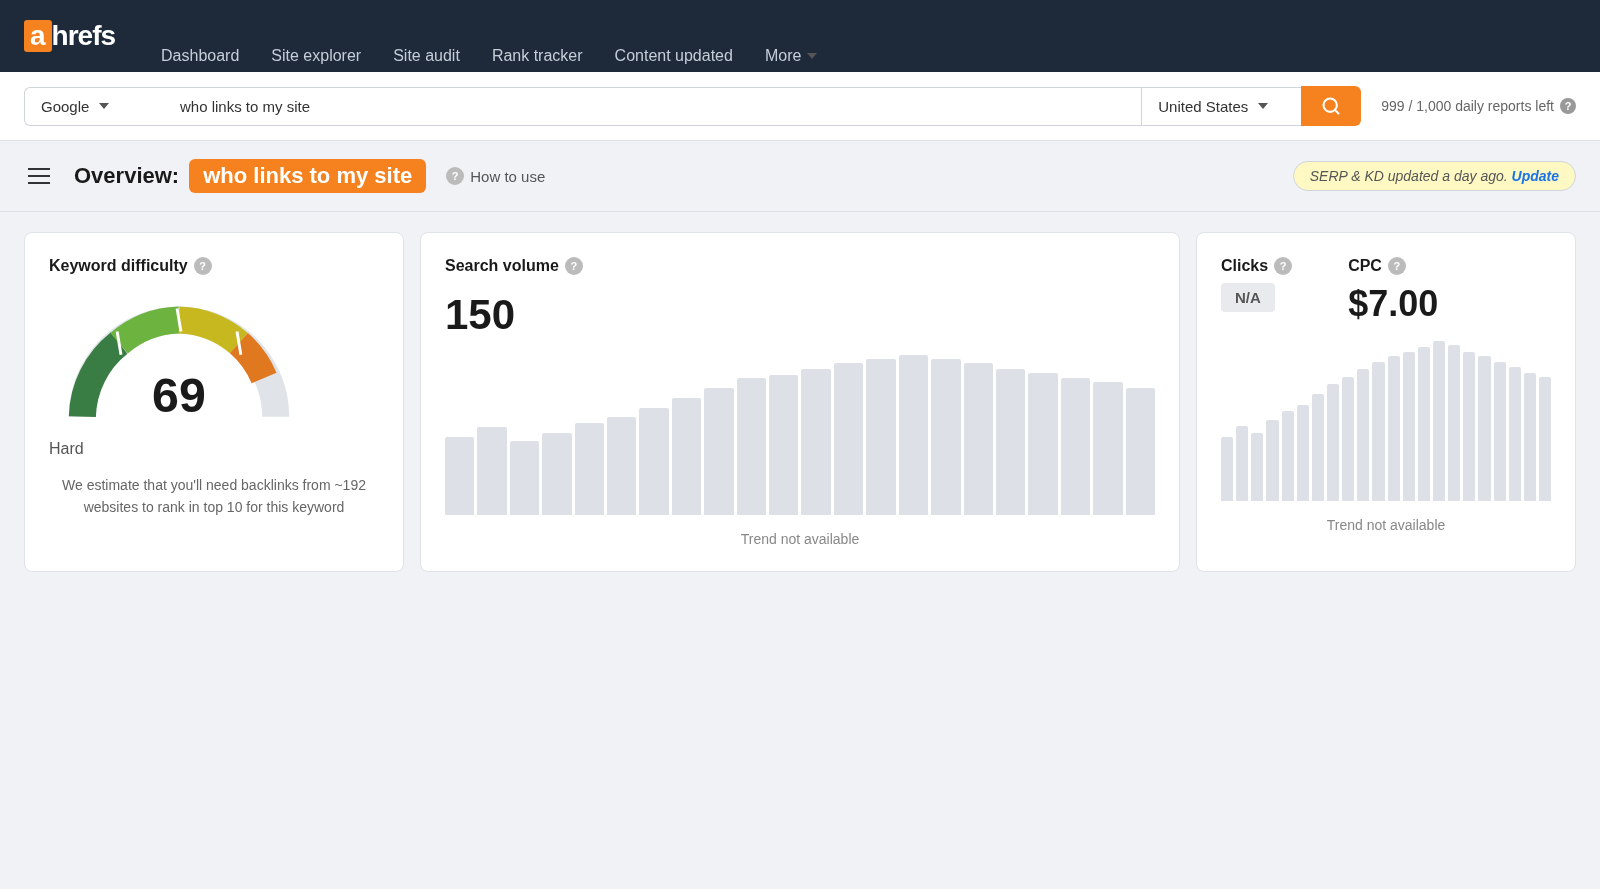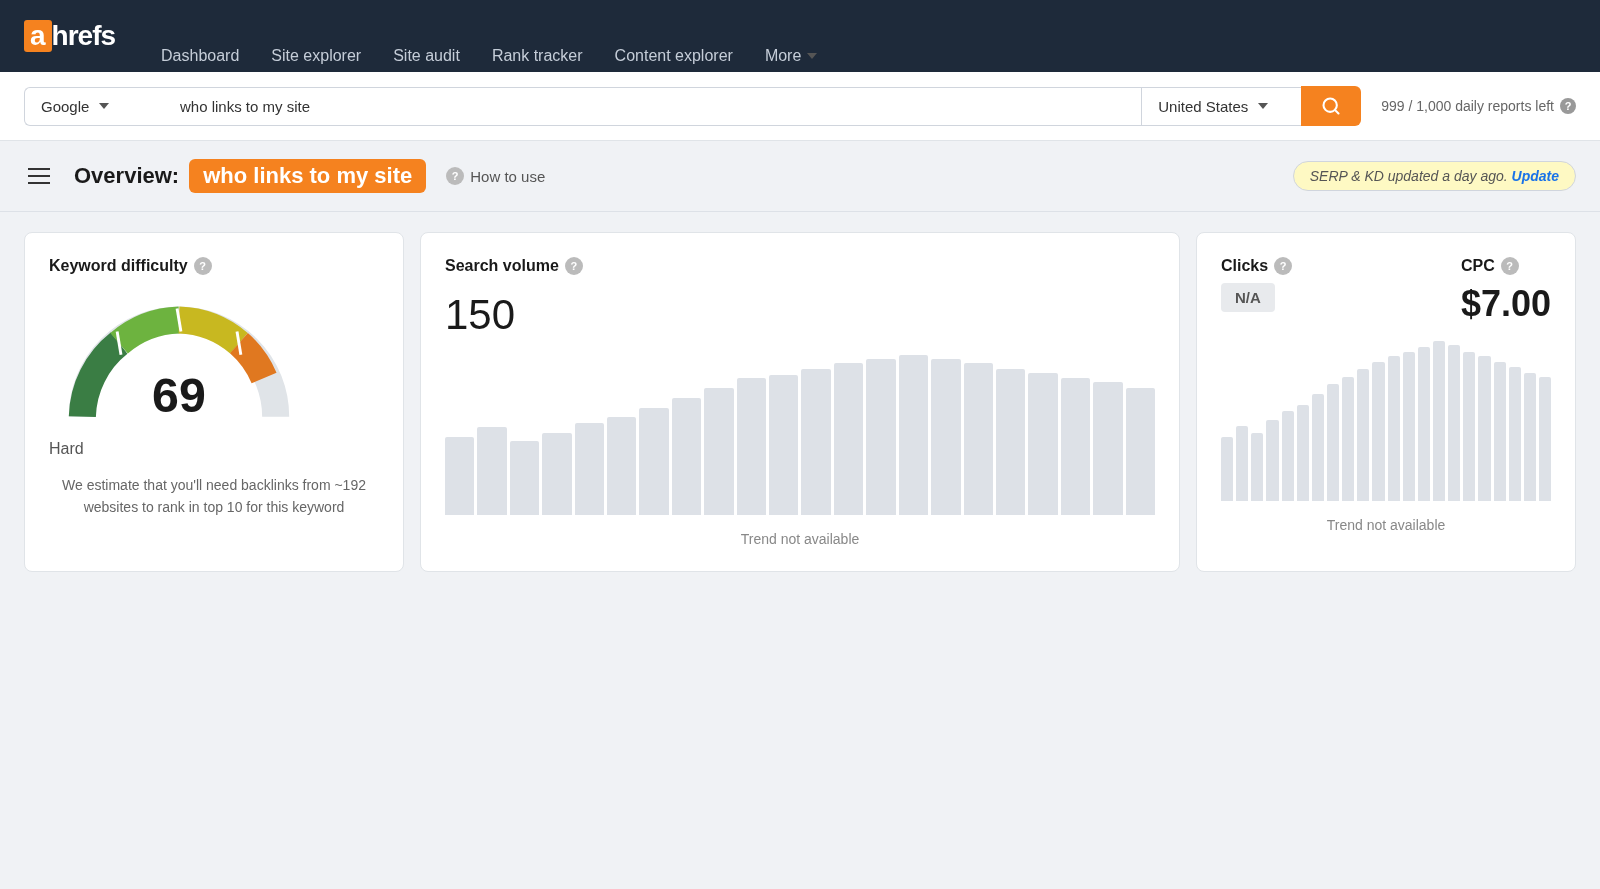--- a/index.html
+++ b/index.html
@@ -269,21 +269,21 @@
       font-size: 14px;
       color: #666;
       text-align: center;
       line-height: 1.6;
       margin-top: 16px;
     }
 
     
     .sv-number {
       font-size: 42px;
-      font-weight: 400;
+      font-weight: 700;
       color: #1a1a1a;
       margin-bottom: 16px;
     }
     .trend-chart {
       height: 160px;
       display: flex;
       align-items: flex-end;
       gap: 3px;
       margin-bottom: 8px;
     }
@@ -298,21 +298,20 @@
       color: #888;
       text-align: center;
       padding-top: 8px;
     }
 
     
     .clicks-cpc-top {
       display: flex;
       gap: 56px;
       margin-bottom: 16px;
-      justify-content: space-between;
     }
     .clicks-section, .cpc-section {}
     .clicks-section .card-title, .cpc-section .card-title {
       margin-bottom: 8px;
     }
     .na-badge {
       background: #e8eaed;
       color: #555;
       padding: 6px 14px;
       border-radius: 4px;
@@ -343,21 +342,21 @@
 <nav class="navbar">
   <div class="navbar-logo">
     <span class="logo-a">a</span>
     <span class="logo-hrefs">hrefs</span>
   </div>
   <div class="nav-links">
     <a class="nav-link">Dashboard</a>
     <a class="nav-link">Site explorer</a>
     <a class="nav-link">Site audit</a>
     <a class="nav-link">Rank tracker</a>
-    <a class="nav-link">Content explorer</a>
+    <a class="nav-link">Content updated</a>
     <a class="nav-link nav-link-more">
       <span>More</span>
       <span class="chevron-down"></span>
     </a>
   </div>
 </nav>
 
 <div class="search-bar">
   <div class="search-engine-select">
     <span>Google</span>

